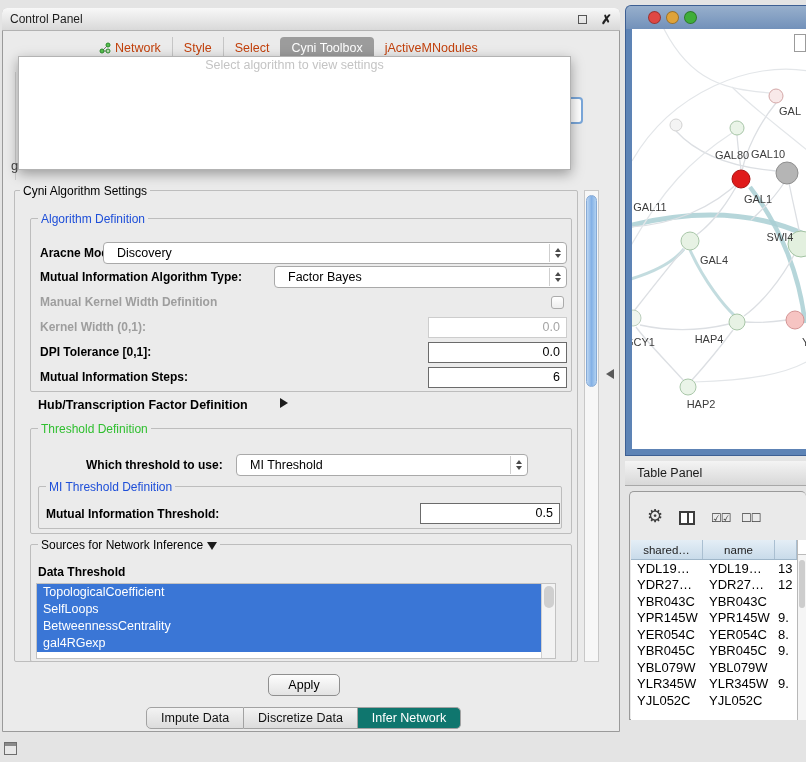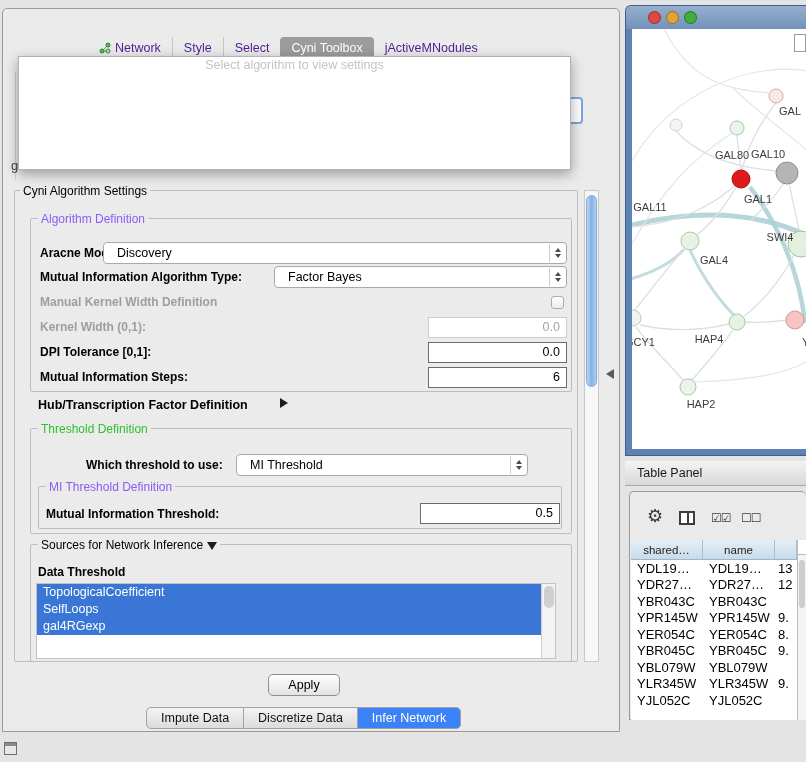--- a/index.html
+++ b/index.html
@@ -8,38 +8,38 @@
   #page{position:absolute;inset:0;width:806px;height:762px;overflow:hidden}
   .abs{position:absolute}
   
   .cp-frame{left:2px;top:8px;width:618px;height:724px;background:#ebebeb;border:1px solid #9a9a9a;border-radius:5px 5px 0 0}
   .cp-titlebar{left:2px;top:8px;width:618px;height:23px;background:linear-gradient(#f8f8f8,#d9d9d9);border-bottom:1px solid #b2b2b2;border-radius:5px 5px 0 0;display:flex;align-items:center;padding:0 8px;font-size:12px;color:#1c1c1c}
   .cp-titlebar .spacer{flex:1}
   .float-ic{width:9px;height:9px;border:1.5px solid #555;margin-right:14px}
   .close-ic{font-size:13px;font-weight:bold;color:#222;line-height:1}
   
   .tab-bar{left:88px;top:37px;height:21px;display:flex;align-items:stretch}
-  .tab{display:flex;align-items:center;gap:4px;padding:0 11px;font-size:12.5px;color:#4c1d95;border-left:1px solid #c6c6c6;cursor:default}
+  .tab{display:flex;align-items:center;gap:4px;padding:0 11px;font-size:12.5px;color:#c2410c;border-left:1px solid #c6c6c6;cursor:default}
   .tab:first-child{border-left:none}
   .tab.active{background:#9c9c9c;color:#fff;border-radius:4px 4px 0 0;border-left:none}
   .tab.active + .tab{border-left:none}
   .net-ic{width:12px;height:12px}
   
   .popup{left:18px;top:56px;width:553px;height:114px;background:#fff;border:1px solid #b3b3b3;box-shadow:0 4px 12px rgba(0,0,0,.35);z-index:50;overflow:hidden}
   .dd-placeholder{color:#c4c4c4;font-size:12.5px;text-align:center;height:17px;line-height:17px}
   .dd-item{font-size:13px;height:15.8px;line-height:15.8px;padding-left:5px;color:#000;white-space:nowrap}
   .dd-item.sel{font-weight:bold}
   
   .combo-frag{left:565px;top:97px;width:18px;height:27px;background:#fff;border:2px solid #7aa7da;border-radius:4px;z-index:5}
   .vline-frag{left:15px;top:72px;width:1px;height:108px;background:#cfcfcf;z-index:1}
   .g-frag{left:11px;top:158px;font-size:13px;color:#444;z-index:1}
   
   .fs{border:1px solid #bdbdbd;border-radius:2px}
   .legend{background:#ebebeb;padding:0 3px;font-size:12px;white-space:nowrap;z-index:2}
-  .legend.blue{color:#8b5cf6}
+  .legend.blue{color:#1d4ed8}
   .legend.green{color:#2fbf2f}
   .lbl{font-size:12px;font-weight:bold;color:#000;white-space:nowrap}
   .lbl.dis{color:#9e9e9e}
   
   .combo{height:22px;background:#fff;border:1px solid #a9a9a9;border-radius:4px;font-size:12.5px;display:flex;align-items:center;padding-left:13px;color:#000}
   .stepper{position:absolute;right:1px;top:1px;bottom:1px;width:16px;border-left:1px solid #cfcfcf;display:flex;flex-direction:column;align-items:center;justify-content:center;gap:2px}
   .tri-up{width:0;height:0;border-left:3.5px solid transparent;border-right:3.5px solid transparent;border-bottom:4.5px solid #4a4a4a}
   .tri-dn{width:0;height:0;border-left:3.5px solid transparent;border-right:3.5px solid transparent;border-top:4.5px solid #4a4a4a}
   
   .field{height:21px;background:#fff;border:1px solid #6b6b6b;font-size:12.5px;text-align:right;padding:0 6px;line-height:19px;color:#000}
@@ -56,21 +56,21 @@
   .list-thumb{position:absolute;left:1.5px;right:1.5px;top:2px;height:22px;background:#cfcfcf;border-radius:6px}
   
   .vscroll{left:584px;top:190px;width:15px;height:472px;background:#f7f7f7;border:1px solid #c8c8c8}
   .vthumb{position:absolute;left:1px;right:1px;top:4px;height:192px;border-radius:7px;background:linear-gradient(90deg,#bcd6f2,#84b1e6 50%,#b0d0f0);border:1px solid #86aad6}
   
   .apply-btn{left:268px;top:674px;width:72px;height:22px;border:1px solid #8f8f8f;border-radius:5px;background:linear-gradient(#fdfdfd,#e3e3e3);font-size:12.5px;display:flex;align-items:center;justify-content:center;color:#000}
   .btab-bar{left:146px;top:707px;height:22px;display:flex}
   .btab{padding:0 14px;font-size:12.5px;display:flex;align-items:center;background:linear-gradient(#f3f3f3,#dcdcdc);border:1px solid #a2a2a2;border-left:none;color:#111}
   .btab:first-child{border-left:1px solid #a2a2a2;border-radius:5px 0 0 5px}
   .btab:last-child{border-radius:0 5px 5px 0}
-  .btab.active{background:#3b82f6;color:#fff}
+  .btab.active{background:#0f766e;color:#fff}
   .split-arrow{left:606px;top:369px;width:0;height:0;border-top:5.5px solid transparent;border-bottom:5.5px solid transparent;border-right:8px solid #5a5a5a}
   
   .net-frame{left:625px;top:5px;width:181px;height:451px;background:#5d83b5;border:1px solid #3d5f93;border-right:none;border-radius:6px 0 0 0;overflow:hidden}
   .net-titlebar{position:absolute;left:0;top:0;right:0;height:23px;background:linear-gradient(#97afcc,#7291ba);display:flex;align-items:center;gap:5px;padding-left:22px}
   .light{width:13px;height:13px;border-radius:50%;border:1px solid rgba(0,0,0,.3)}
   .net-canvas{position:absolute;left:6px;top:23px;right:0;bottom:6px;background:#fff;overflow:hidden}
   .nlab{font-size:11px;fill:#3c3c3c;font-family:"Liberation Sans",sans-serif}
   .overview-box{position:absolute;right:0;top:5px;width:12px;height:18px;background:#fff;border:1px solid #9b9b9b}
   
   .tp-titlebar{left:625px;top:461px;width:181px;height:25px;background:linear-gradient(#f4f4f4,#d8d8d8);border-bottom:1px solid #a8a8a8;display:flex;align-items:center;padding-left:12px;font-size:12.5px;color:#1a1a1a}
@@ -90,20 +90,26 @@
   
   .dock-ic{left:4px;top:742px;width:13px;height:13px;border:1.5px solid #6e6e6e;background:#e8e8e8}
   .dock-ic:before{content:"";position:absolute;left:0;right:0;top:0;height:3px;background:#8a8a8a}
 </style>
 </head>
 <body>
 
 <div id="page">
 
   <div class="abs cp-frame"></div>
+  <div class="abs cp-titlebar">
+    <span>Control Panel</span>
+    <span class="spacer"></span>
+    <span class="float-ic"></span>
+    <span class="close-ic">✗</span>
+  </div>
 
   <div class="abs tab-bar">
       <div class="tab">
         <svg class="net-ic" viewBox="0 0 12 12">
           <path d="M3 9 L9 3 M3 9 L9 9" stroke="#7a7a7a" stroke-width="1" fill="none"></path>
           <circle cx="3" cy="9" r="2" fill="#57c24e" stroke="#2c8a2c"></circle>
           <circle cx="9" cy="3" r="2" fill="#57c24e" stroke="#2c8a2c"></circle>
           <circle cx="9" cy="9" r="2" fill="#b9e0b0" stroke="#2c8a2c"></circle>
         </svg>
         <span>Network</span>
@@ -188,20 +194,21 @@
 
   <div class="abs fs" style="left:30px;top:544px;width:542px;height:118px"></div>
   <div class="abs legend" style="left:38px;top:538px"><span>Sources for Network Inference</span><span class="arr-down"></span></div>
   <div class="abs lbl" style="left:38px;top:565px">Data Threshold</div>
   <div class="abs attr-list" style="left:36px;top:583px;width:520px;height:76px">
     <div class="list-scroll">
         <div class="list-thumb"></div>
       </div>
   <div class="attr-item sel">TopologicalCoefficient</div>
       <div class="attr-item sel">SelfLoops</div>
+      <div class="attr-item sel">BetweennessCentrality</div>
       <div class="attr-item sel">gal4RGexp</div>
     </div>
 
   <div class="abs apply-btn">Apply</div>
   <div class="abs btab-bar">
       <div class="btab">Impute Data</div>
       <div class="btab">Discretize Data</div>
       <div class="btab active">Infer Network</div>
     </div>
   <div class="abs split-arrow"></div>

